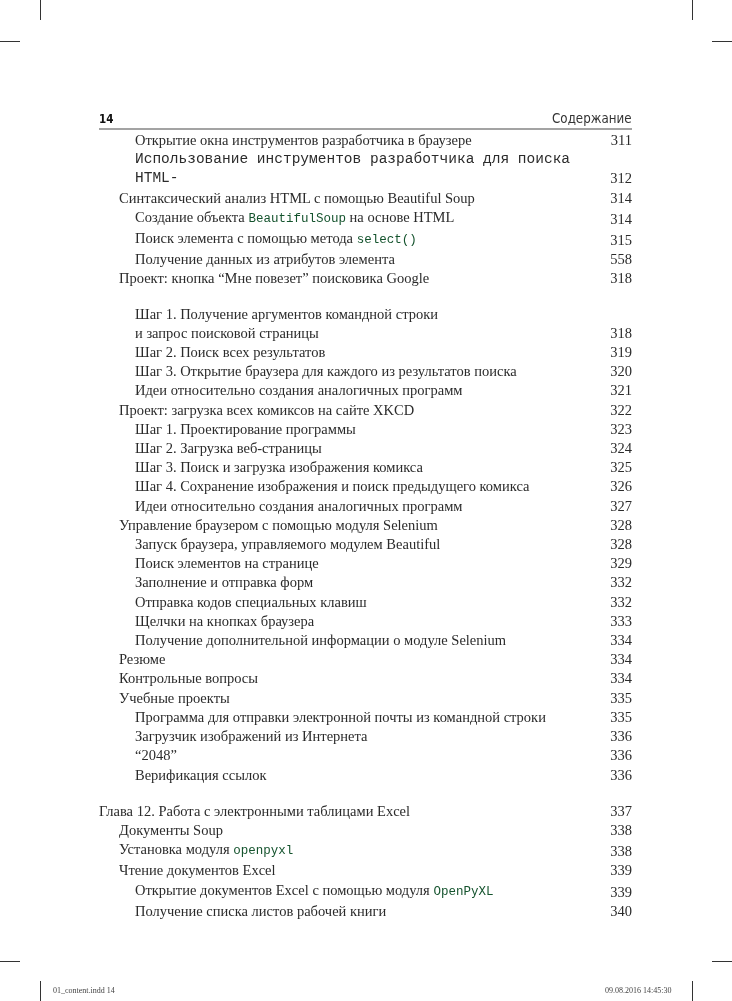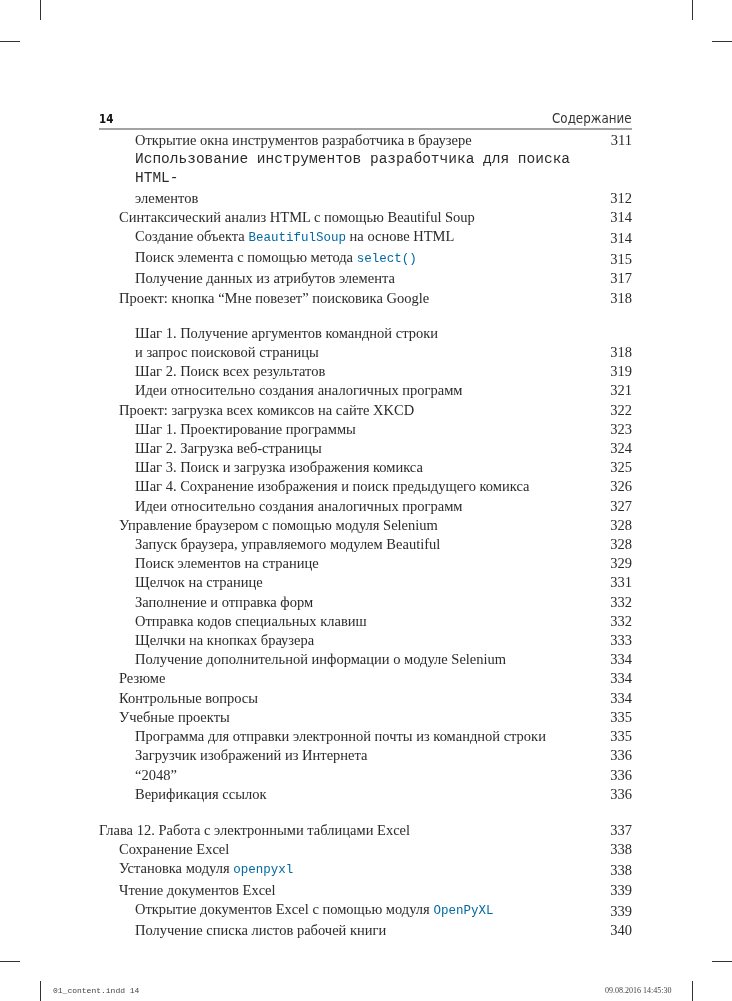--- a/index.html
+++ b/index.html
@@ -25,21 +25,21 @@
       transform: scaleX(0.85); transform-origin: right bottom;
     }
     .toc { position: absolute; left: 99px; top: 131px; width: 533px; }
     .entry { position: relative; font-size: 14.5px; line-height: 19.2px; }
     .entry .title { display: block; padding-right: 40px; }
     .entry .page { position: absolute; right: 0; bottom: 0; }
     .lvl0 .title { padding-left: 0; font-weight: normal; }
     .lvl1 .title { padding-left: 20px; }
     .lvl2 .title { padding-left: 36px; }
     .gap { height: 17px; }
-    .mono { font-family: "Liberation Mono", "DejaVu Sans Mono", monospace; font-size: 12.5px; color: #0369a1; }
+    .mono { font-family: "Liberation Mono", "DejaVu Sans Mono", monospace; font-size: 12.5px; color: #14532d; }
     .slug { position: absolute; top: 986px; font-size: 8px; color: #444; font-family: "Liberation Serif", serif; }
   </style>
 </head>
 <body>
 
 <div class="crop v" style="left:40px;top:0;"></div>
 <div class="crop h" style="left:0;top:41px;"></div>
 <div class="crop v" style="left:692px;top:0;"></div>
 <div class="crop h" style="left:712px;top:41px;"></div>
 <div class="crop h" style="left:0;top:961px;"></div>
@@ -53,56 +53,59 @@
 </div>
 
 <div class="toc" id="toc">
     <div class="entry lvl2">
       <span class="title">Открытие окна инструментов разработчика в браузере</span>
       <span class="page">311</span>
     </div>
     <div class="entry lvl2">
       <span class="title">
         <span style="display: block; font-family: Liberation Mono, monospace;">Использование инструментов разработчика для поиска HTML-</span>
-        <span style="display: block;">элементов</span>
       </span>
       <span class="page">312</span>
     </div>
     <div class="entry lvl1">
       <span class="title">Синтаксический анализ HTML с помощью Beautiful Soup</span>
       <span class="page">314</span>
     </div>
     <div class="entry lvl2">
       <span class="title"><span>Создание объекта </span><span class="mono">BeautifulSoup</span><span> на основе HTML</span></span>
       <span class="page">314</span>
     </div>
     <div class="entry lvl2">
       <span class="title"><span>Поиск элемента с помощью метода </span><span class="mono">select()</span><span></span></span>
       <span class="page">315</span>
     </div>
     <div class="entry lvl2">
       <span class="title">Получение данных из атрибутов элемента</span>
-      <span class="page">317</span>
+      <span class="page">558</span>
     </div>
     <div class="entry lvl1">
       <span class="title">Проект: кнопка “Мне повезет” поисковика Google</span>
       <span class="page">318</span>
     </div>
     <div class="entry lvl2">
       <span class="title">
         <span style="display: block; margin-top: 16px;">Шаг 1. Получение аргументов командной строки</span>
         <span style="display: block;">и запрос поисковой страницы</span>
       </span>
       <span class="page">318</span>
     </div>
     <div class="entry lvl2">
       <span class="title">Шаг 2. Поиск всех результатов</span>
       <span class="page">319</span>
     </div>
     <div class="entry lvl2">
+      <span class="title">Шаг 3. Открытие браузера для каждого из результатов поиска</span>
+      <span class="page">320</span>
+    </div>
+    <div class="entry lvl2">
       <span class="title">Идеи относительно создания аналогичных программ</span>
       <span class="page">321</span>
     </div>
     <div class="entry lvl1">
       <span class="title">Проект: загрузка всех комиксов на сайте XKCD</span>
       <span class="page">322</span>
     </div>
     <div class="entry lvl2">
       <span class="title">Шаг 1. Проектирование программы</span>
       <span class="page">323</span>
@@ -127,24 +130,20 @@
       <span class="title">Управление браузером с помощью модуля Selenium</span>
       <span class="page">328</span>
     </div>
     <div class="entry lvl2">
       <span class="title">Запуск браузера, управляемого модулем Beautiful</span>
       <span class="page">328</span>
     </div>
     <div class="entry lvl2">
       <span class="title">Поиск элементов на странице</span>
       <span class="page">329</span>
-    </div>
-    <div class="entry lvl2">
-      <span class="title">Щелчок на странице</span>
-      <span class="page">331</span>
     </div>
     <div class="entry lvl2">
       <span class="title">Заполнение и отправка форм</span>
       <span class="page">332</span>
     </div>
     <div class="entry lvl2">
       <span class="title">Отправка кодов специальных клавиш</span>
       <span class="page">332</span>
     </div>
     <div class="entry lvl2">
@@ -182,35 +181,35 @@
     <div class="entry lvl2">
       <span class="title">Верификация ссылок</span>
       <span class="page">336</span>
     </div>
     <div class="gap"></div>
     <div class="entry lvl0">
       <span class="title">Глава 12. Работа с электронными таблицами Excel</span>
       <span class="page">337</span>
     </div>
     <div class="entry lvl1">
-      <span class="title">Сохранение Excel</span>
+      <span class="title">Документы Soup</span>
       <span class="page">338</span>
     </div>
     <div class="entry lvl1">
       <span class="title"><span>Установка модуля </span><span class="mono">openpyxl</span><span></span></span>
       <span class="page">338</span>
     </div>
     <div class="entry lvl1">
       <span class="title">Чтение документов Excel</span>
       <span class="page">339</span>
     </div>
     <div class="entry lvl2">
       <span class="title"><span>Открытие документов Excel с помощью модуля </span><span class="mono">OpenPyXL</span><span></span></span>
       <span class="page">339</span>
     </div>
     <div class="entry lvl2">
       <span class="title">Получение списка листов рабочей книги</span>
       <span class="page">340</span>
     </div>
   </div>
 
-<div class="slug" style="left:53px;font-family:Liberation Mono, monospace;">01_content.indd   14</div>
+<div class="slug" style="left:53px;">01_content.indd   14</div>
 <div class="slug" style="left:605px;">09.08.2016   14:45:30</div>
 
 </body></html>

